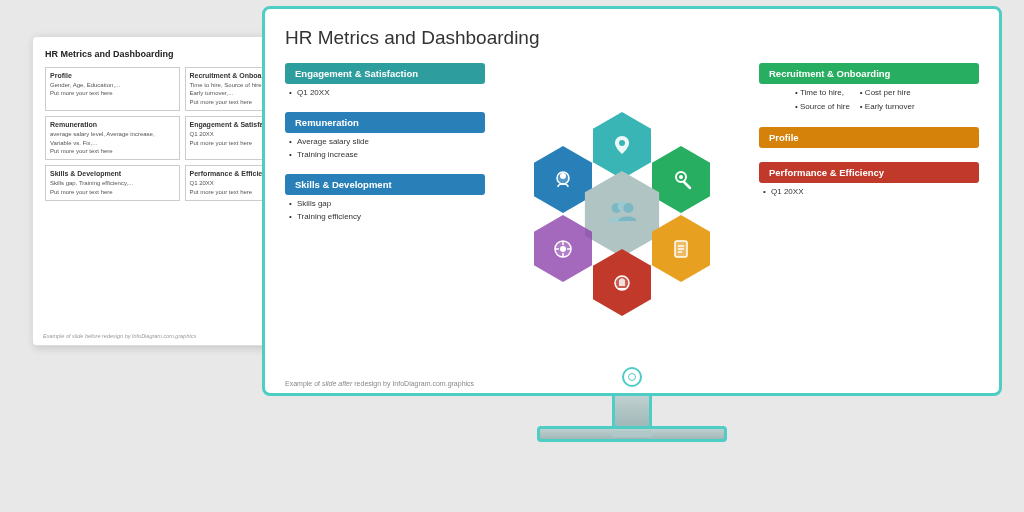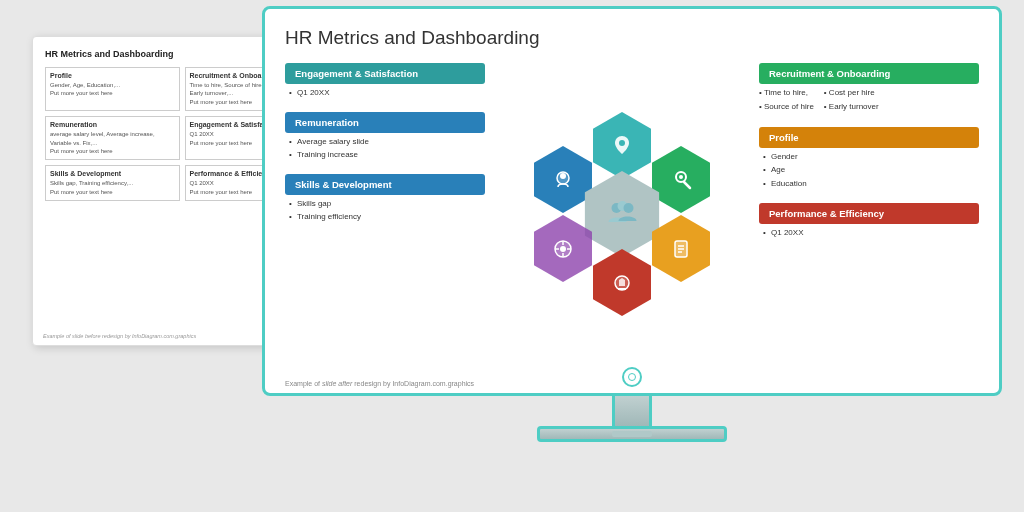--- a/index.html
+++ b/index.html
@@ -247,20 +247,21 @@
       font-size: 7px;
       color: #888;
     }
 
     .slide-footer span { font-style: italic; }
 
     
     .right-two-col {
       display: flex;
       gap: 10px;
+      margin-left: 36px;
     }
 
     .right-two-col .col {
       font-size: 8px;
       color: #333;
       line-height: 1.8;
     }
   </style>
 </head>
 <body>
@@ -415,25 +416,20 @@
                 </div>
                 <div class="col">
                   • Cost per hire<br>
                   • Early turnover
                 </div>
               </div>
             </div>
 
             <div class="cat-section">
               <div class="cat-card orange">Profile</div>
-              <ul class="cat-bullets">
-                <li>Gender</li>
-                <li>Age</li>
-                <li>Education</li>
-              </ul>
             </div>
 
             <div class="cat-section">
               <div class="cat-card red">Performance &amp; Efficiency</div>
               <ul class="cat-bullets">
                 <li>Q1 20XX</li>
               </ul>
             </div>
           </div>
 

